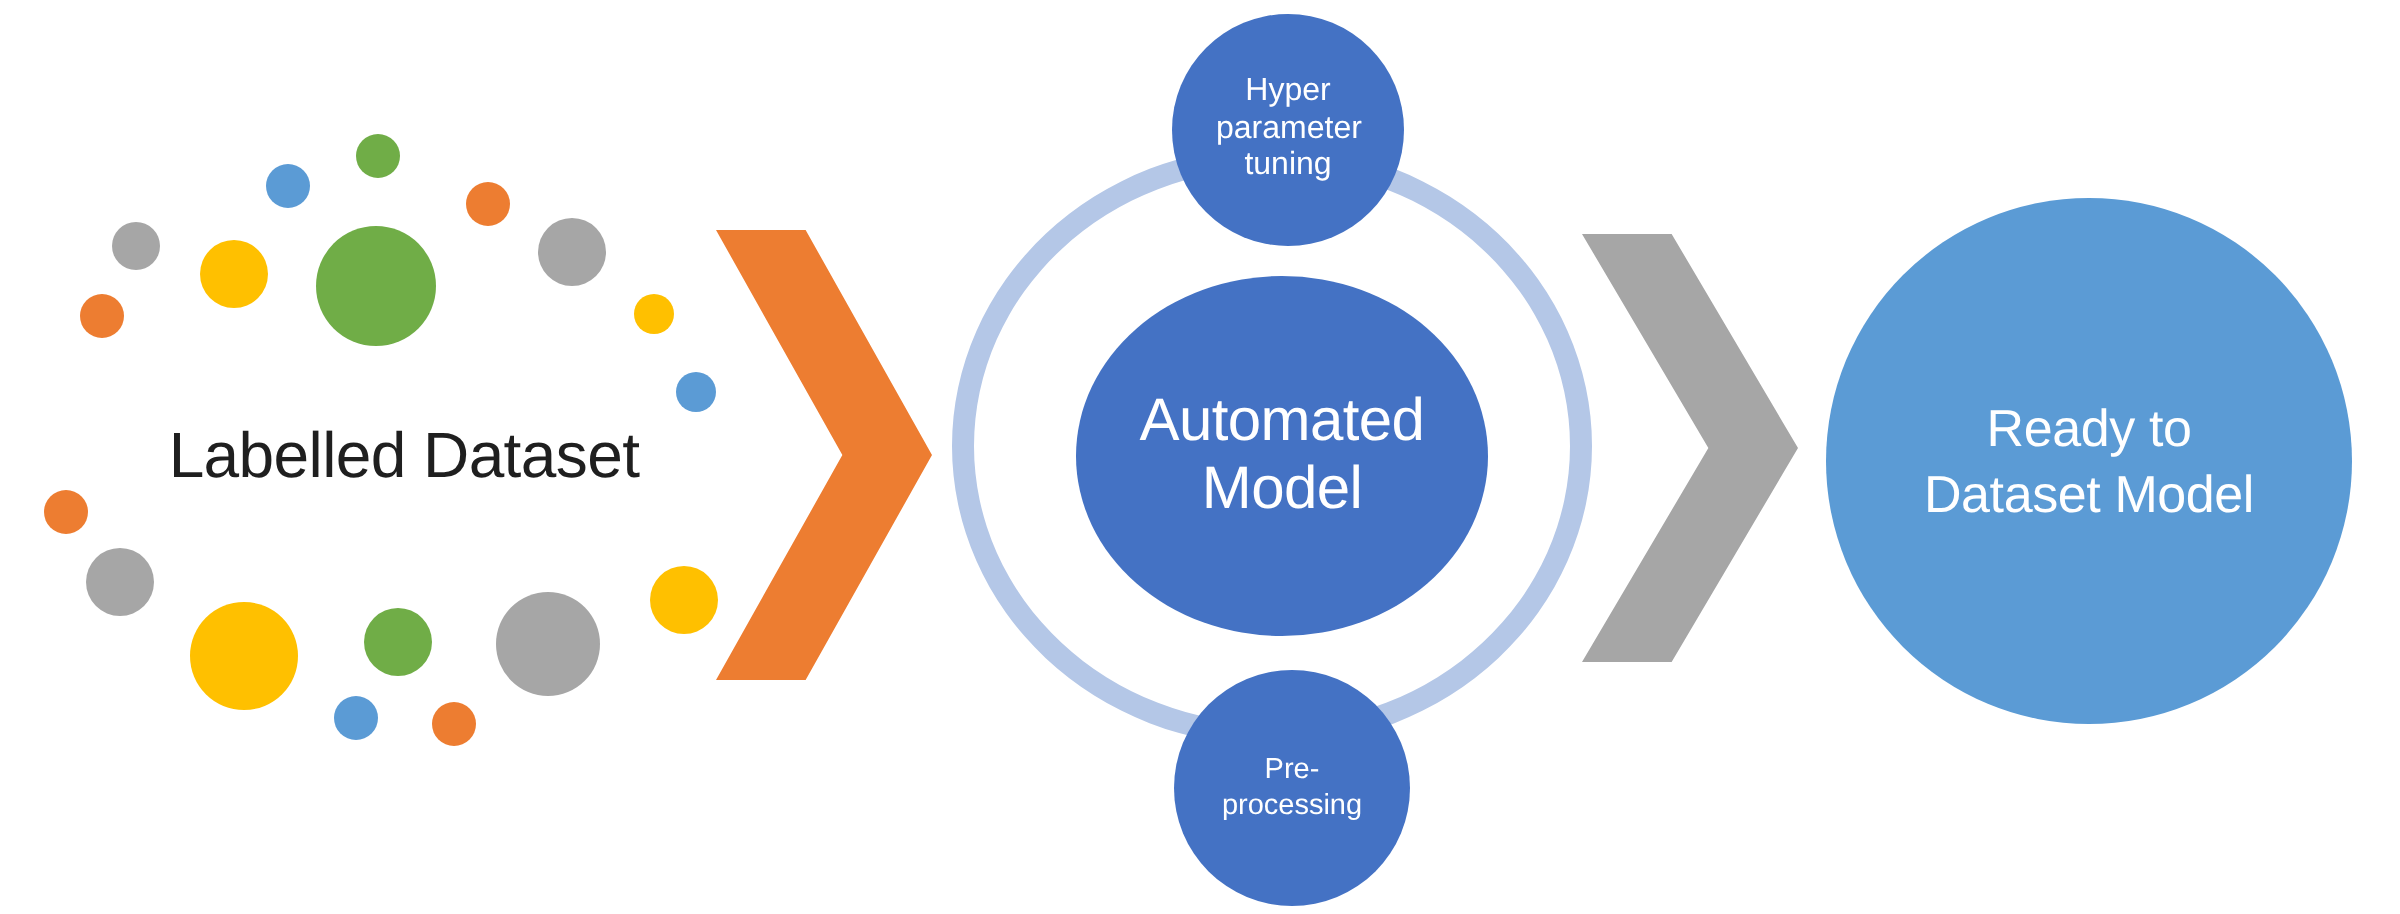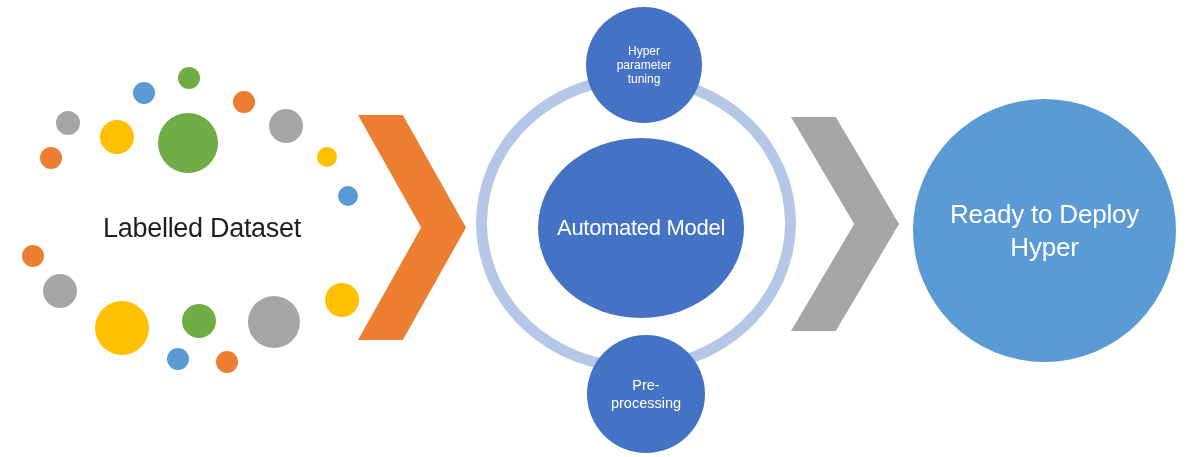--- a/index.html
+++ b/index.html
@@ -18,21 +18,21 @@
   
   .dot {
     position: absolute;
     border-radius: 50%;
   }
   .stage1-label {
     position: absolute;
     left: 202px;
     top: 228px;
     transform: translate(-50%, -50%);
-    font-size: 27px;
+    font-size: 32px;
     letter-spacing: -0.3px;
     color: #1f1f1f;
     white-space: nowrap;
   }
   
   .chevron {
     position: absolute;
     clip-path: polygon(0 0, 41.5% 0, 100% 50%, 41.5% 100%, 0 100%, 58.5% 50%);
   }
   .chevron.orange {
@@ -70,33 +70,33 @@
     color: #ffffff;
   }
   .node-blue { background: #4472C4; }
   .node.center-ellipse {
     left: 538px;
     top: 138px;
     width: 206px;
     height: 180px;
   }
   .node.center-ellipse .node-label {
-    font-size: 22px;
+    font-size: 30px;
     line-height: 1.15;
     letter-spacing: -0.3px;
     width: 175px;
   }
   .node.sat-top {
     left: 586px;
     top: 7px;
     width: 116px;
     height: 116px;
   }
   .node.sat-top .node-label {
-    font-size: 12px;
+    font-size: 16px;
     line-height: 1.18;
     width: 72px;
   }
   .node.sat-bottom {
     left: 587px;
     top: 335px;
     width: 118px;
     height: 118px;
   }
   .node.sat-bottom .node-label {
@@ -164,17 +164,17 @@
 
     <div class="node node-blue sat-bottom" style="background: rgb(68, 114, 196);">
       <span class="node-label">Pre-processing</span>
     </div>
   </div>
 
   <div class="chevron gray" style="background: rgb(166, 166, 166);"></div>
 
   <div>
     <div class="node deploy-circle" style="background: rgb(91, 155, 213);">
-      <span class="node-label">Ready to Deploy Hyper</span>
+      <span class="node-label">Ready to Dataset Model</span>
     </div>
   </div>
 
 </div>
 
 </body></html>

